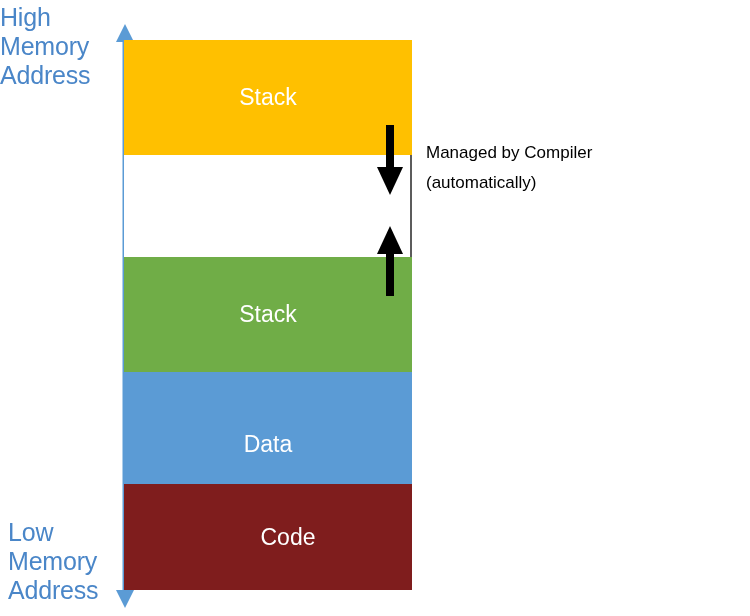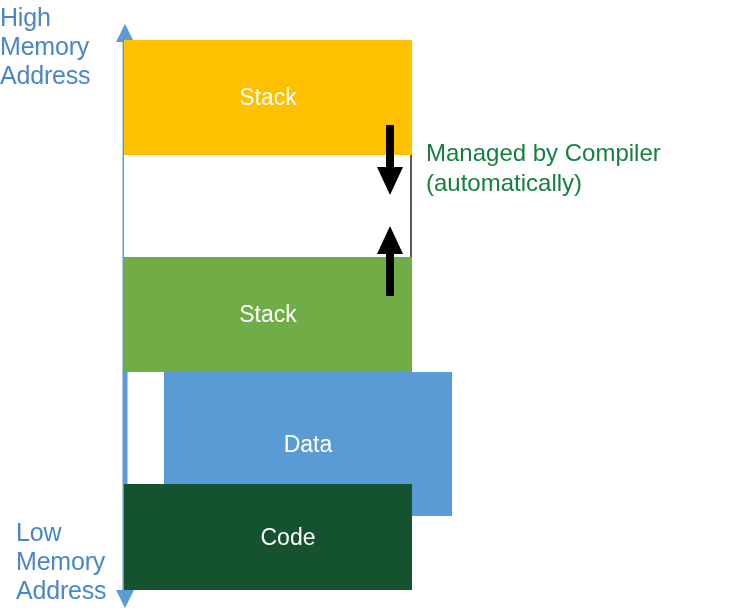--- a/index.html
+++ b/index.html
@@ -24,21 +24,21 @@
   .axis-label {
     position: absolute;
     width: 112px;
     color: #4a86c8;
     font-size: 25px;
     line-height: 29px;
     font-family: "Liberation Sans", sans-serif;
     letter-spacing: -0.2px;
   }
   #label-high { left: 0px; top: 3px; }
-  #label-low  { left: 16px; top: 518px; }
+  #label-low  { left: 8px; top: 518px; }
 
   
   #mem-axis {
     position: absolute;
     left: 112px;
     top: 24px;
     width: 26px;
     height: 584px;
   }
 
@@ -52,39 +52,39 @@
     align-items: center;
     justify-content: center;
     color: #ffffff;
     font-size: 23px;
     font-family: "Liberation Sans", sans-serif;
   }
   #block-stack { top: 40px;  height: 115px; background: #ffc000; }
   #block-gap   { top: 155px; height: 102px; background: #ffffff;
                  border-right: 2px solid #5c5c5c; }
   #block-heap  { top: 257px; height: 115px; background: #70ad47; }
-  #block-data  { top: 372px; height: 144px; background: #5b9bd5; margin-left: 40px; }
-  #block-code  { top: 484px; height: 106px; background: #14532d; padding-left: 40px; }
+  #block-data  { top: 372px; height: 144px; background: #5b9bd5; }
+  #block-code  { top: 484px; height: 106px; background: #7f1d1d; padding-left: 40px; }
 
   .block-label { pointer-events: none; }
 
   
   .dir-arrow {
     position: absolute;
     left: 374px;
     width: 32px;
   }
   #arrow-down { top: 125px; height: 70px; }
   #arrow-up   { top: 226px; height: 70px; }
 
   
   .annotation {
     position: absolute;
-    color: #15803d;
-    font-size: 24px;
+    color: #000000;
+    font-size: 17px;
     line-height: 30px;
     font-family: "Liberation Sans", sans-serif;
     white-space: pre-line;
   }
   #note-compiler    { left: 426px; top: 138px; width: 320px; }
   #note-programmers { left: 426px; top: 245px; width: 324px; }
 </style>
 </head>
 <body>
 

